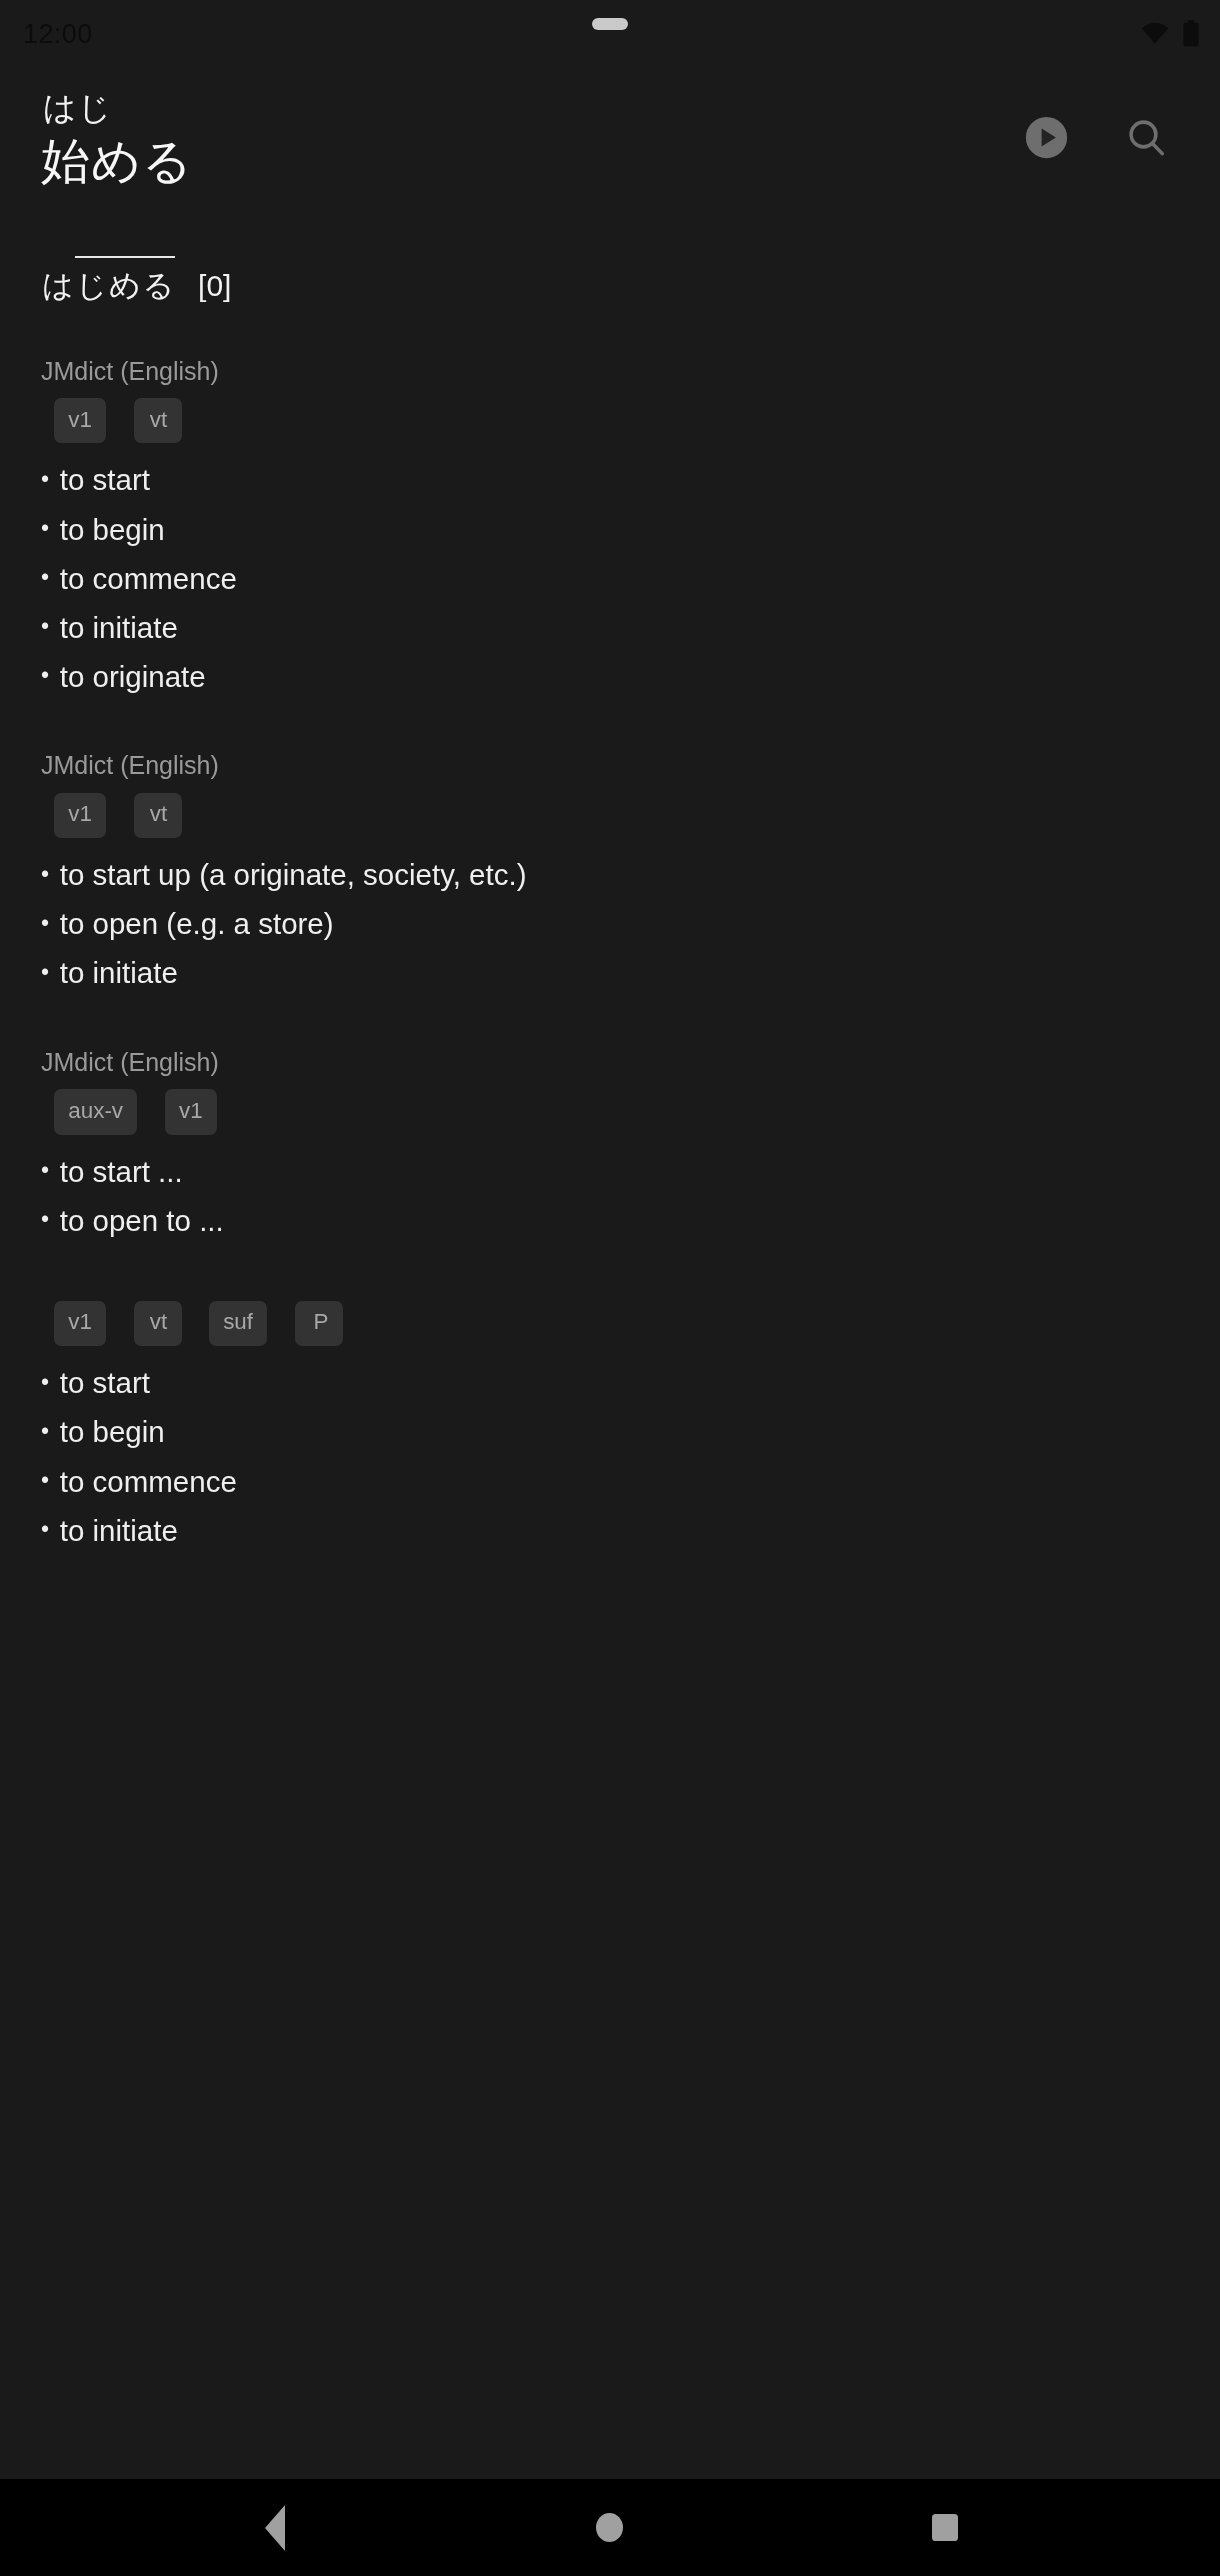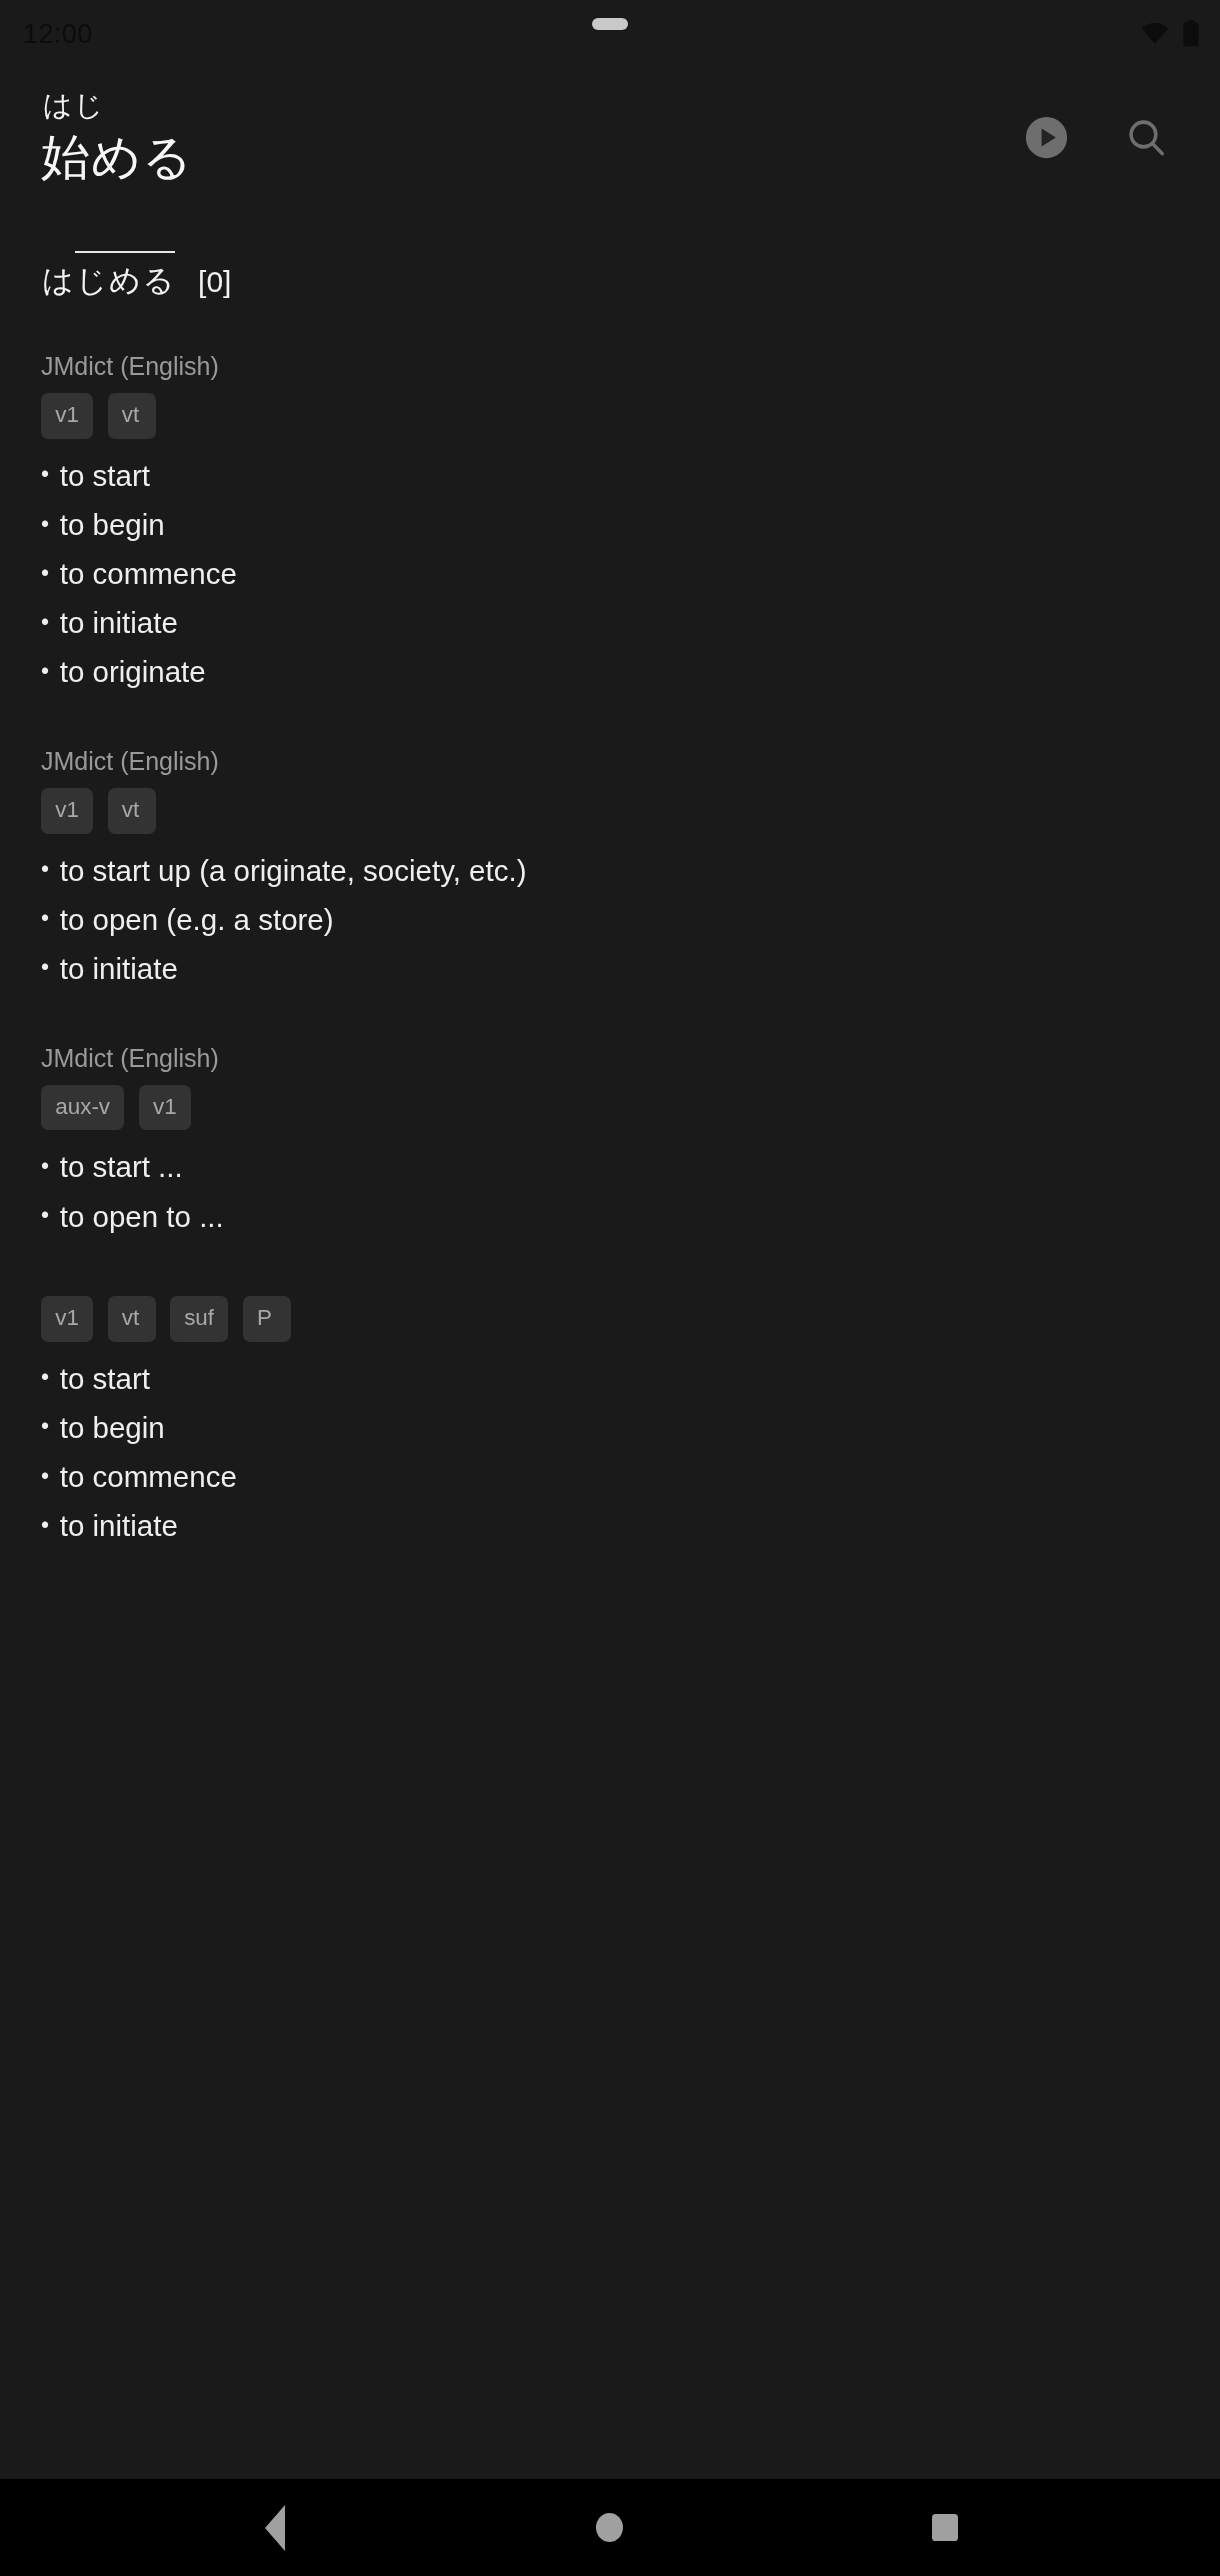--- a/index.html
+++ b/index.html
@@ -62,21 +62,21 @@
     display: flex;
     align-items: flex-start;
     justify-content: space-between;
   }
   .headword-block {
     display: flex;
     flex-direction: column;
     padding-top: 5.4px;
   }
   .furigana {
-    font-size: 29px;
+    font-size: 33px;
     color: #f2f2f2;
     line-height: 1.1;
     letter-spacing: 0.9px;
     padding-left: 1.8px;
   }
   .headword {
     font-size: 49px;
     color: #f7f7f7;
     line-height: 1.25;
     letter-spacing: 0.9px;
@@ -120,21 +120,22 @@
     margin: 7.2px 0 12.5px 0;
   }
   .tag {
     background: #333333;
     color: #a8a8a8;
     font-size: 22.4px;
     line-height: 1;
     border-radius: 7.2px;
     padding: 10.7px 14.3px 12.5px 14.3px;
     min-width: 48px;
-    text-align: left;
+    text-align: right;
+    margin-left: 13px;
   }
 
   .def-list { list-style: none; }
   .def-item {
     font-size: 29.5px;
     color: #efefef;
     line-height: 1.36;
     padding: 4.5px 0;
     display: flex;
     align-items: baseline;

